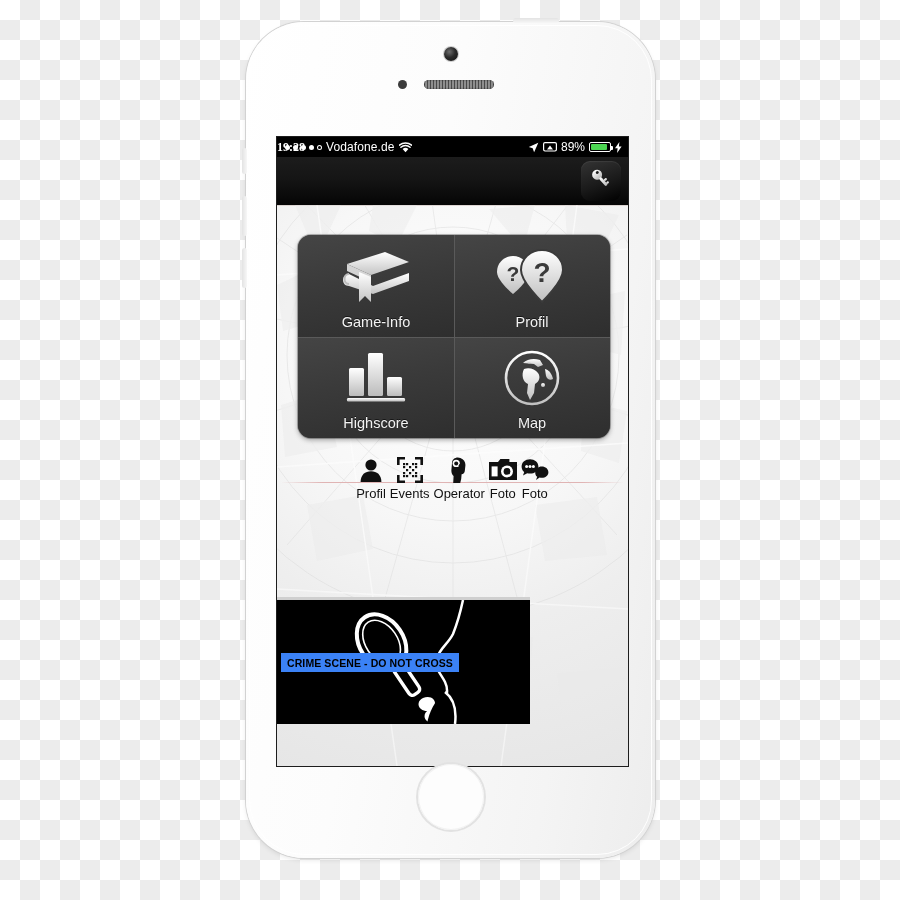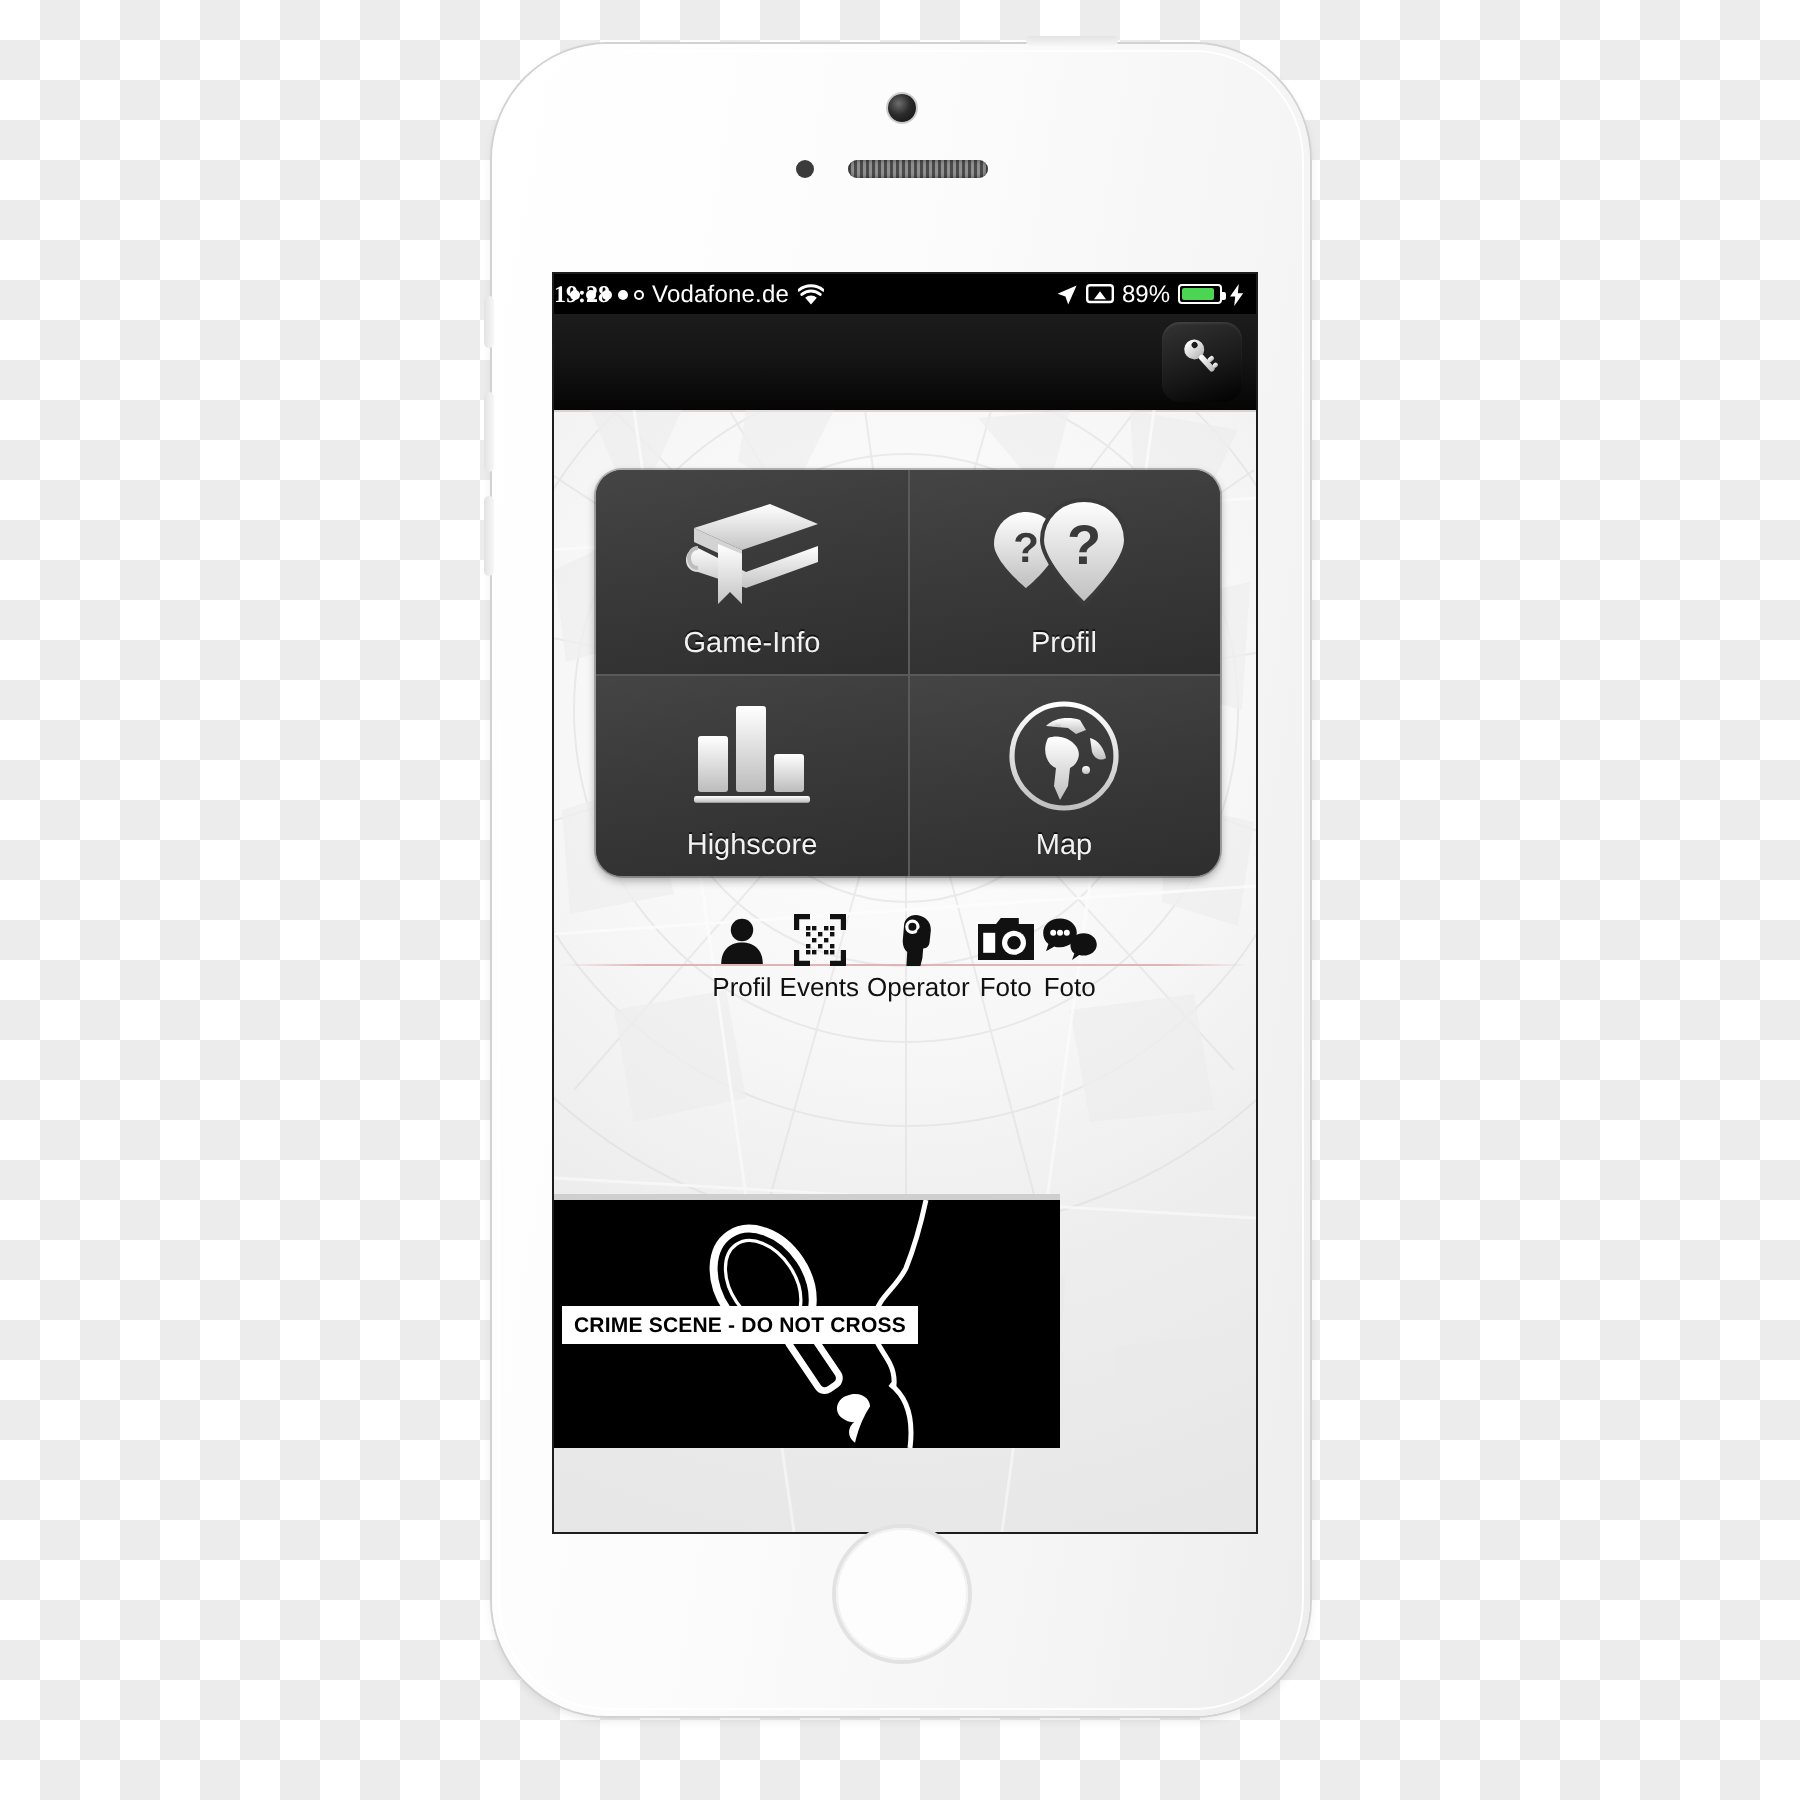--- a/index.html
+++ b/index.html
@@ -122,21 +122,21 @@
   .tbitem{display:flex;flex-direction:column;align-items:center;width:auto;padding:0 2px;
     cursor:pointer;position:relative;z-index:2;}
   .tbitem .tic{height:30px;display:flex;align-items:center;justify-content:center;}
   .tbitem .tlbl{font-size:13px;color:#111;margin-top:1px;white-space:nowrap;}
 
   
   #banner{
     position:absolute;left:0;top:395px;width:253px;height:124px;background:#000;overflow:hidden;
   }
   #crime-tape{
-    position:absolute;left:4px;top:53px;height:19px;background:#ffffff;
+    position:absolute;left:4px;top:53px;height:19px;background:#3b82f6;
     display:flex;align-items:center;padding:0 6px;
   }
   #crime-tape span{font-size:10.5px;font-weight:bold;color:#000;letter-spacing:.1px;
     font-family:"Liberation Sans",sans-serif;white-space:nowrap;}
   #banner-edge{position:absolute;left:0;top:392px;width:253px;height:3px;background:#cfcfcf;}
 </style>
 </head>
 <body>
 
 <div id="phone">

